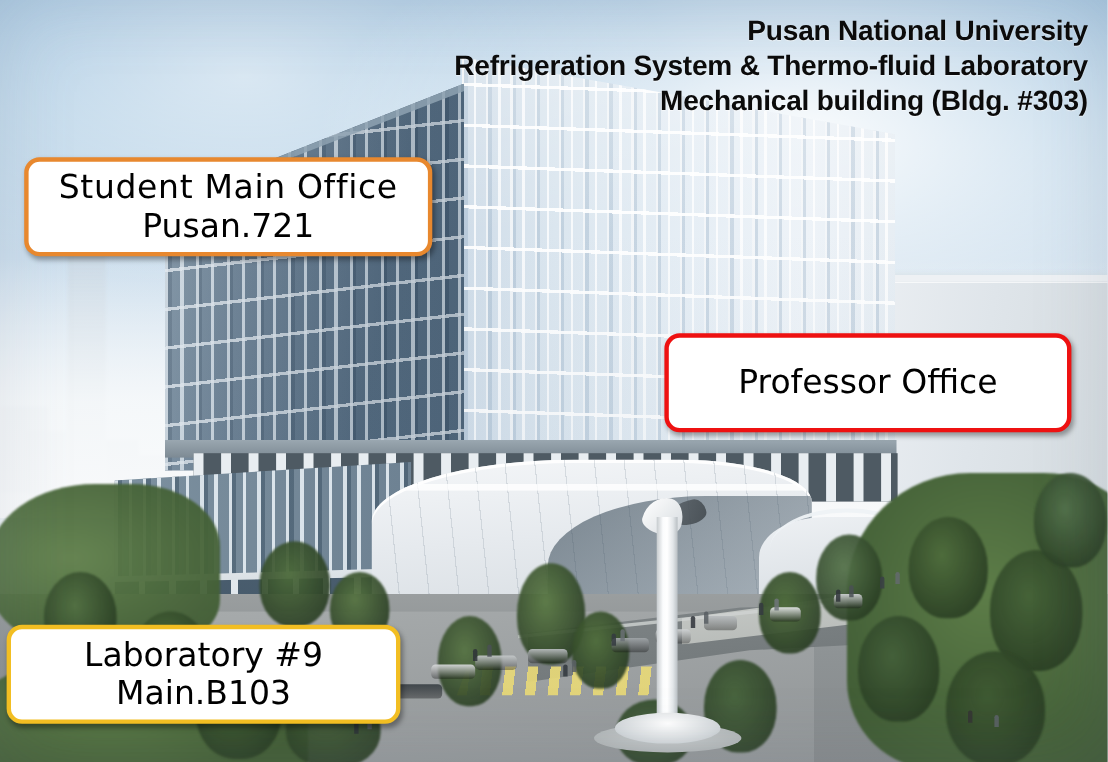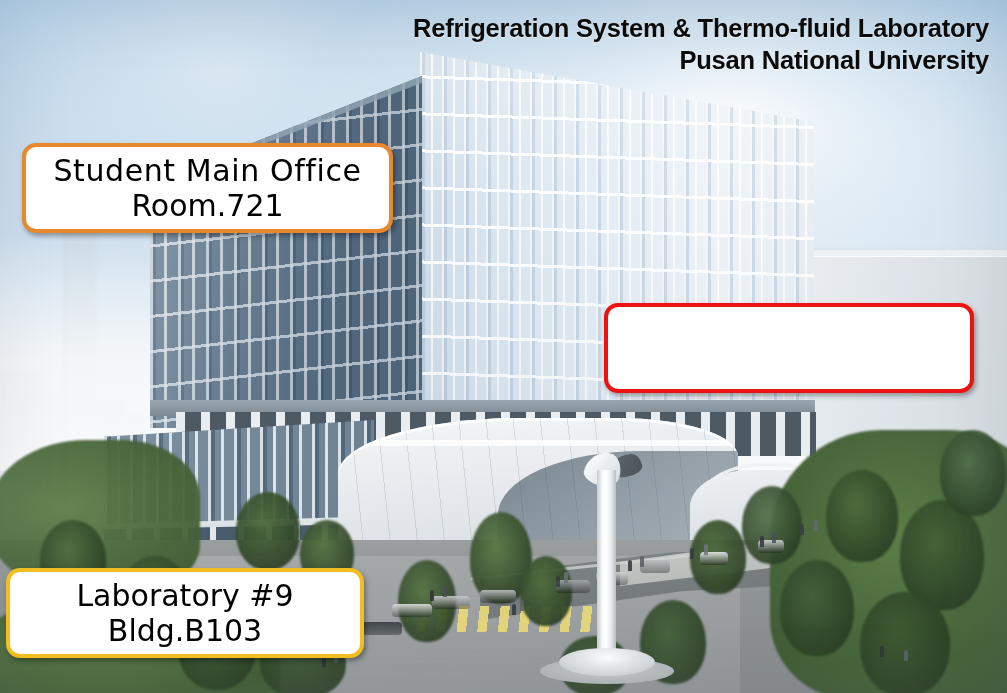--- a/index.html
+++ b/index.html
@@ -477,30 +477,32 @@
 
   <div class="column-bird"></div>
   <div class="column-cap"></div>
   <div class="column"></div>
   <div class="column-plinth"></div>
   <div class="column-base"></div>
 
   <div class="vig"></div>
 
   <div class="header">
+    <div>Pusan National University</div>
     <div>Refrigeration System &amp; Thermo-fluid Laboratory</div>
-    <div>Pusan National University</div>
+    <div>Mechanical building (Bldg. #303)</div>
   </div>
 
   <div class="callout" id="callout-student">
     <div class="l1">Student  Main  Office</div>
-    <div class="l2">Room.721</div>
+    <div class="l2">Pusan.721</div>
   </div>
 
   <div class="callout" id="callout-professor">
+    <div class="l1">Professor Office</div>
   </div>
 
   <div class="callout" id="callout-lab">
     <div class="l1">Laboratory #9</div>
-    <div class="l2">Bldg.B103</div>
+    <div class="l2">Main.B103</div>
   </div>
 
 </div>
 
 </body></html>

